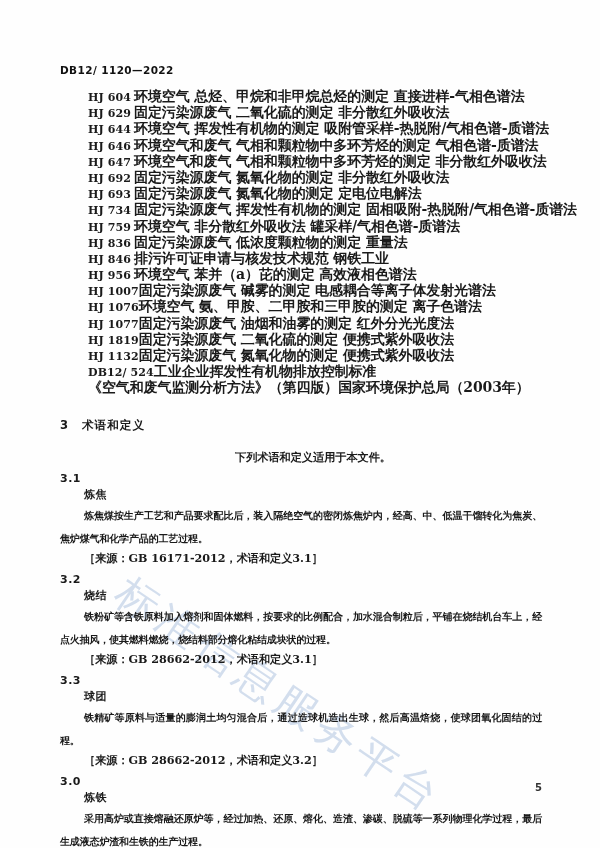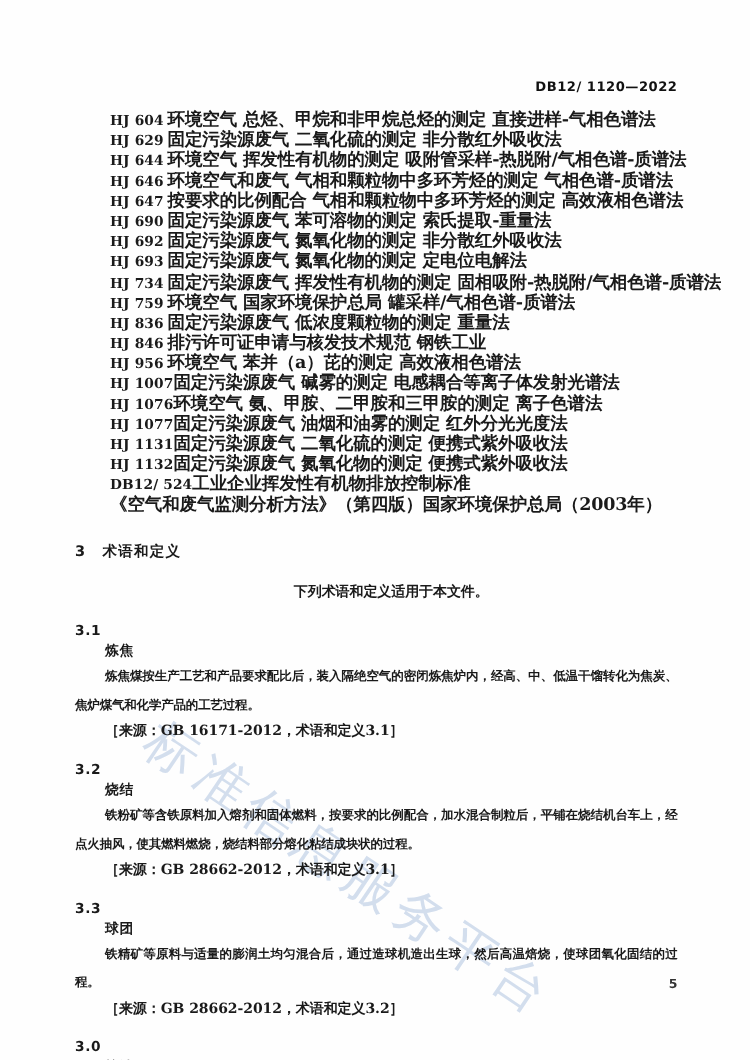--- a/index.html
+++ b/index.html
@@ -48,21 +48,20 @@
     transform-origin: 0 50%;
     font-weight: 500;
   }
 
   
   .doc-header {
     position: absolute;
     top: 64px;
     left: 60px;
     right: 58px;
-    text-align: right;
     font-family: "DejaVu Sans", "Liberation Sans", sans-serif;
     font-size: 10.5px;
     font-weight: 700;
     letter-spacing: 0.4px;
     color: #111;
     z-index: 3;
   }
 
   
   .content {
@@ -135,21 +134,21 @@
     margin-top: 15px;
     letter-spacing: -0.05px;
     text-align: center;
   }
 
   .term-num {
     font-family: "DejaVu Sans", "Liberation Sans", sans-serif;
     font-weight: 700;
     font-size: 11px;
     line-height: 16.2px;
-    margin-top: 16px;
+    margin-top: 6px;
     letter-spacing: 0.5px;
   }
   .term-name {
     font-weight: 700;
     font-size: 11px;
     line-height: 16.4px;
     padding-left: 24px;
     letter-spacing: 0.5px;
   }
   .term-def {
@@ -209,41 +208,37 @@
         <li class="ref-item">
           <span class="ref-code">HJ 644</span>
           <span class="ref-title">环境空气 挥发性有机物的测定 吸附管采样-热脱附/气相色谱-质谱法</span>
         </li>
         <li class="ref-item">
           <span class="ref-code">HJ 646</span>
           <span class="ref-title">环境空气和废气 气相和颗粒物中多环芳烃的测定 气相色谱-质谱法</span>
         </li>
         <li class="ref-item">
           <span class="ref-code">HJ 647</span>
-          <span class="ref-title">按要求的比例配合 气相和颗粒物中多环芳烃的测定 高效液相色谱法</span>
-        </li>
-        <li class="ref-item">
-          <span class="ref-code">HJ 690</span>
-          <span class="ref-title">固定污染源废气 苯可溶物的测定 索氏提取-重量法</span>
+          <span class="ref-title">环境空气和废气 气相和颗粒物中多环芳烃的测定 非分散红外吸收法</span>
         </li>
         <li class="ref-item">
           <span class="ref-code">HJ 692</span>
           <span class="ref-title">固定污染源废气  氮氧化物的测定  非分散红外吸收法</span>
         </li>
         <li class="ref-item">
           <span class="ref-code">HJ 693</span>
           <span class="ref-title">固定污染源废气  氮氧化物的测定  定电位电解法</span>
         </li>
         <li class="ref-item">
           <span class="ref-code">HJ 734</span>
           <span class="ref-title">固定污染源废气 挥发性有机物的测定 固相吸附-热脱附/气相色谱-质谱法</span>
         </li>
         <li class="ref-item">
           <span class="ref-code">HJ 759</span>
-          <span class="ref-title">环境空气  国家环境保护总局  罐采样/气相色谱-质谱法</span>
+          <span class="ref-title">环境空气  非分散红外吸收法  罐采样/气相色谱-质谱法</span>
         </li>
         <li class="ref-item">
           <span class="ref-code">HJ 836</span>
           <span class="ref-title">固定污染源废气 低浓度颗粒物的测定 重量法</span>
         </li>
         <li class="ref-item">
           <span class="ref-code">HJ 846</span>
           <span class="ref-title">排污许可证申请与核发技术规范 钢铁工业</span>
         </li>
         <li class="ref-item">
@@ -256,21 +251,21 @@
         </li>
         <li class="ref-item">
           <span class="ref-code">HJ 1076</span>
           <span class="ref-title">环境空气 氨、甲胺、二甲胺和三甲胺的测定 离子色谱法</span>
         </li>
         <li class="ref-item">
           <span class="ref-code">HJ 1077</span>
           <span class="ref-title">固定污染源废气 油烟和油雾的测定 红外分光光度法</span>
         </li>
         <li class="ref-item">
-          <span class="ref-code">HJ 1131</span>
+          <span class="ref-code">HJ 1819</span>
           <span class="ref-title">固定污染源废气 二氧化硫的测定 便携式紫外吸收法</span>
         </li>
         <li class="ref-item">
           <span class="ref-code">HJ 1132</span>
           <span class="ref-title">固定污染源废气 氮氧化物的测定 便携式紫外吸收法</span>
         </li>
         <li class="ref-item">
           <span class="ref-code wide">DB12/ 524</span>
           <span class="ref-title">工业企业挥发性有机物排放控制标准</span>
         </li>

